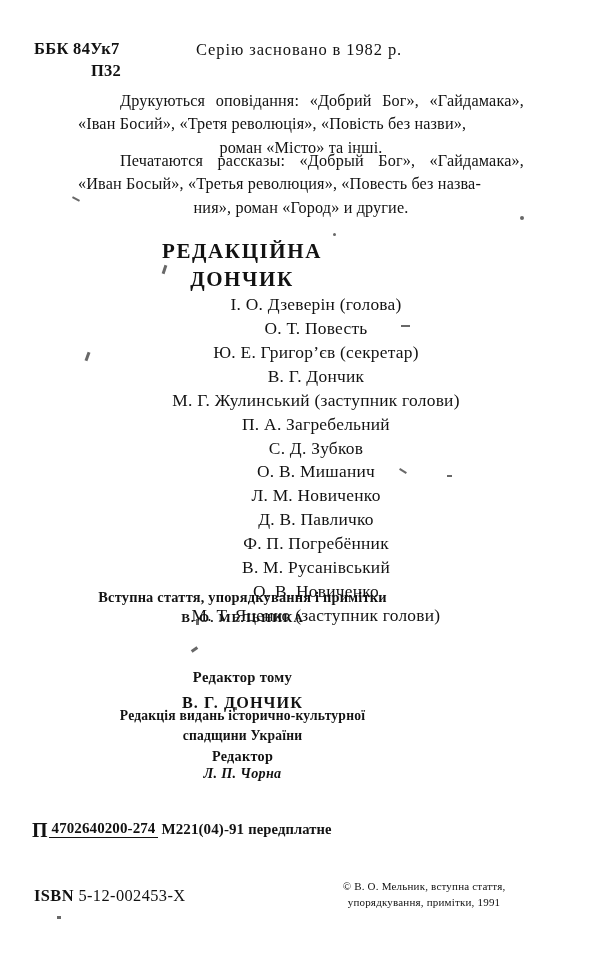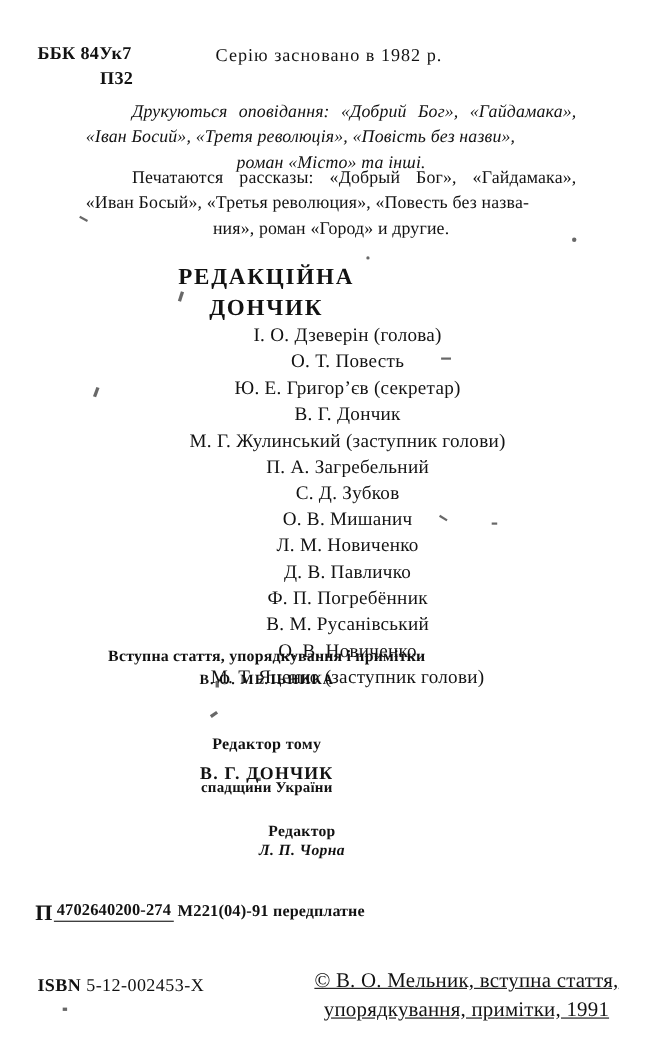--- a/index.html
+++ b/index.html
@@ -53,21 +53,21 @@
   .para {
     position: absolute;
     left: 78px;
     width: 446px;
     font-size: 16.2px;
     line-height: 1.44;
     text-align: justify;
     text-indent: 42px;
     letter-spacing: 0.15px;
   }
-  .para.ua { top: 90px; font-style: italic; }
+  .para.ua { top: 90px; }
   .para.ru { top: 150px; }
   .para .last-line {
     display: block;
     text-align: center;
     text-indent: 0;
   }
 
   
   .board-heading {
     position: absolute;
@@ -105,21 +105,21 @@
   .credit span { display: block; }
 
   .credit-intro { top: 586px; font-size: 14.4px; line-height: 1.55; letter-spacing: 0.2px; }
   .credit-intro .name { font-size: 13px; letter-spacing: 0.9px; text-align: center; }
 
   .credit-volume { top: 666px; font-size: 14.6px; line-height: 1.62; letter-spacing: 0.3px; }
   .credit-volume .name { font-size: 16.2px; letter-spacing: 1.1px; }
 
   .credit-dept { top: 706px; font-size: 13.6px; line-height: 1.5; letter-spacing: 0.2px; }
 
-  .credit-editor { top: 748px; font-size: 14.2px; letter-spacing: 0.3px; margin-left: 32px; }
+  .credit-editor { top: 748px; font-size: 14.2px; letter-spacing: 0.3px; }
   .credit-editor .italic { display: inline; font-style: italic; }
 
   
   .imprint {
     position: absolute;
     left: 32px;
     top: 818px;
     display: flex;
     align-items: center;
     font-weight: bold;
@@ -164,24 +164,23 @@
     white-space: nowrap;
   }
   .isbn .mark { font-weight: bold; }
 
   .copyright {
     position: absolute;
     right: 26px;
     top: 879px;
     width: 300px;
     text-align: center;
-    font-size: 19px;
+    font-size: 11px;
     line-height: 1.42;
     letter-spacing: 0.2px;
-    text-decoration: underline;
   }
   .copyright span { display: block; }
 
   
   .speck {
     position: absolute;
     background: #2e2e2e;
     opacity: 0.72;
     pointer-events: none;
   }
@@ -235,20 +234,21 @@
     <span>Вступна стаття, упорядкування і примітки</span>
     <span class="name">В. О. МЕЛЬНИКА</span>
   </div>
 
   <div class="credit credit-volume">
     <span>Редактор тому</span>
     <span class="name">В. Г. ДОНЧИК</span>
   </div>
 
   <div class="credit credit-dept">
+    <span>Редакція видань історично-культурної</span>
     <span>спадщини України</span>
   </div>
 
   <div class="credit credit-editor">
     <span><span>Редактор </span><span class="italic">Л. П. Чорна</span></span>
   </div>
 
   <div class="imprint">
     <span class="pi">П</span>
     <span class="fraction">

